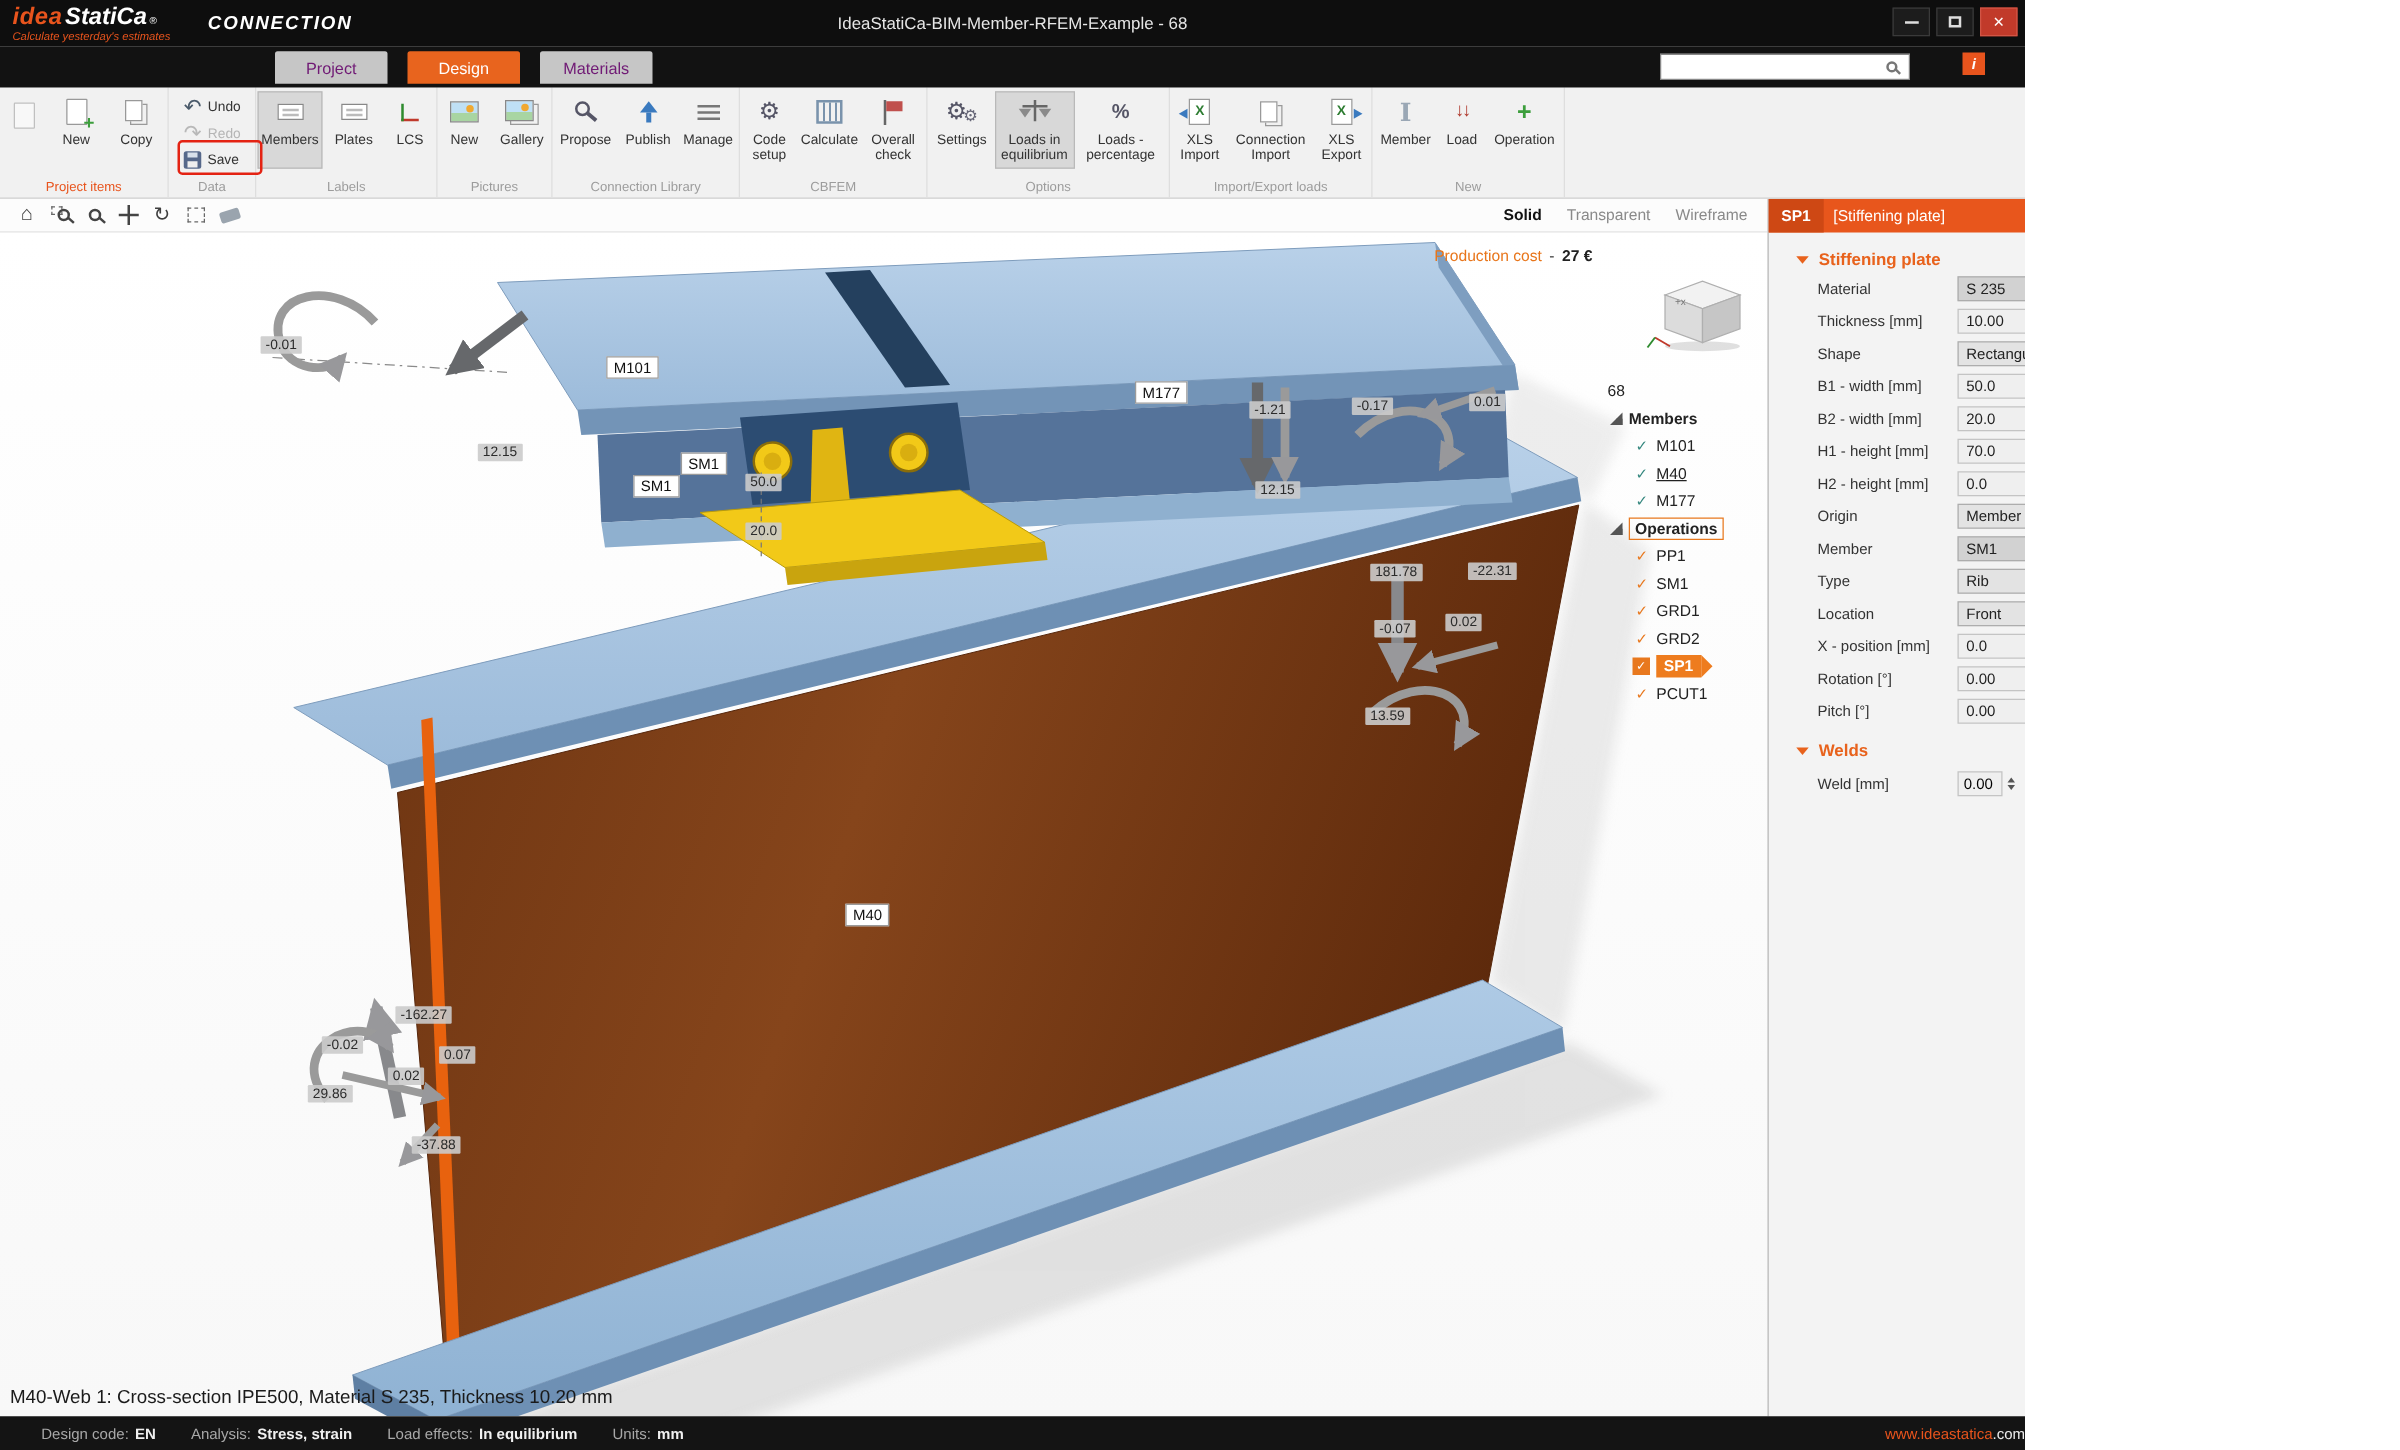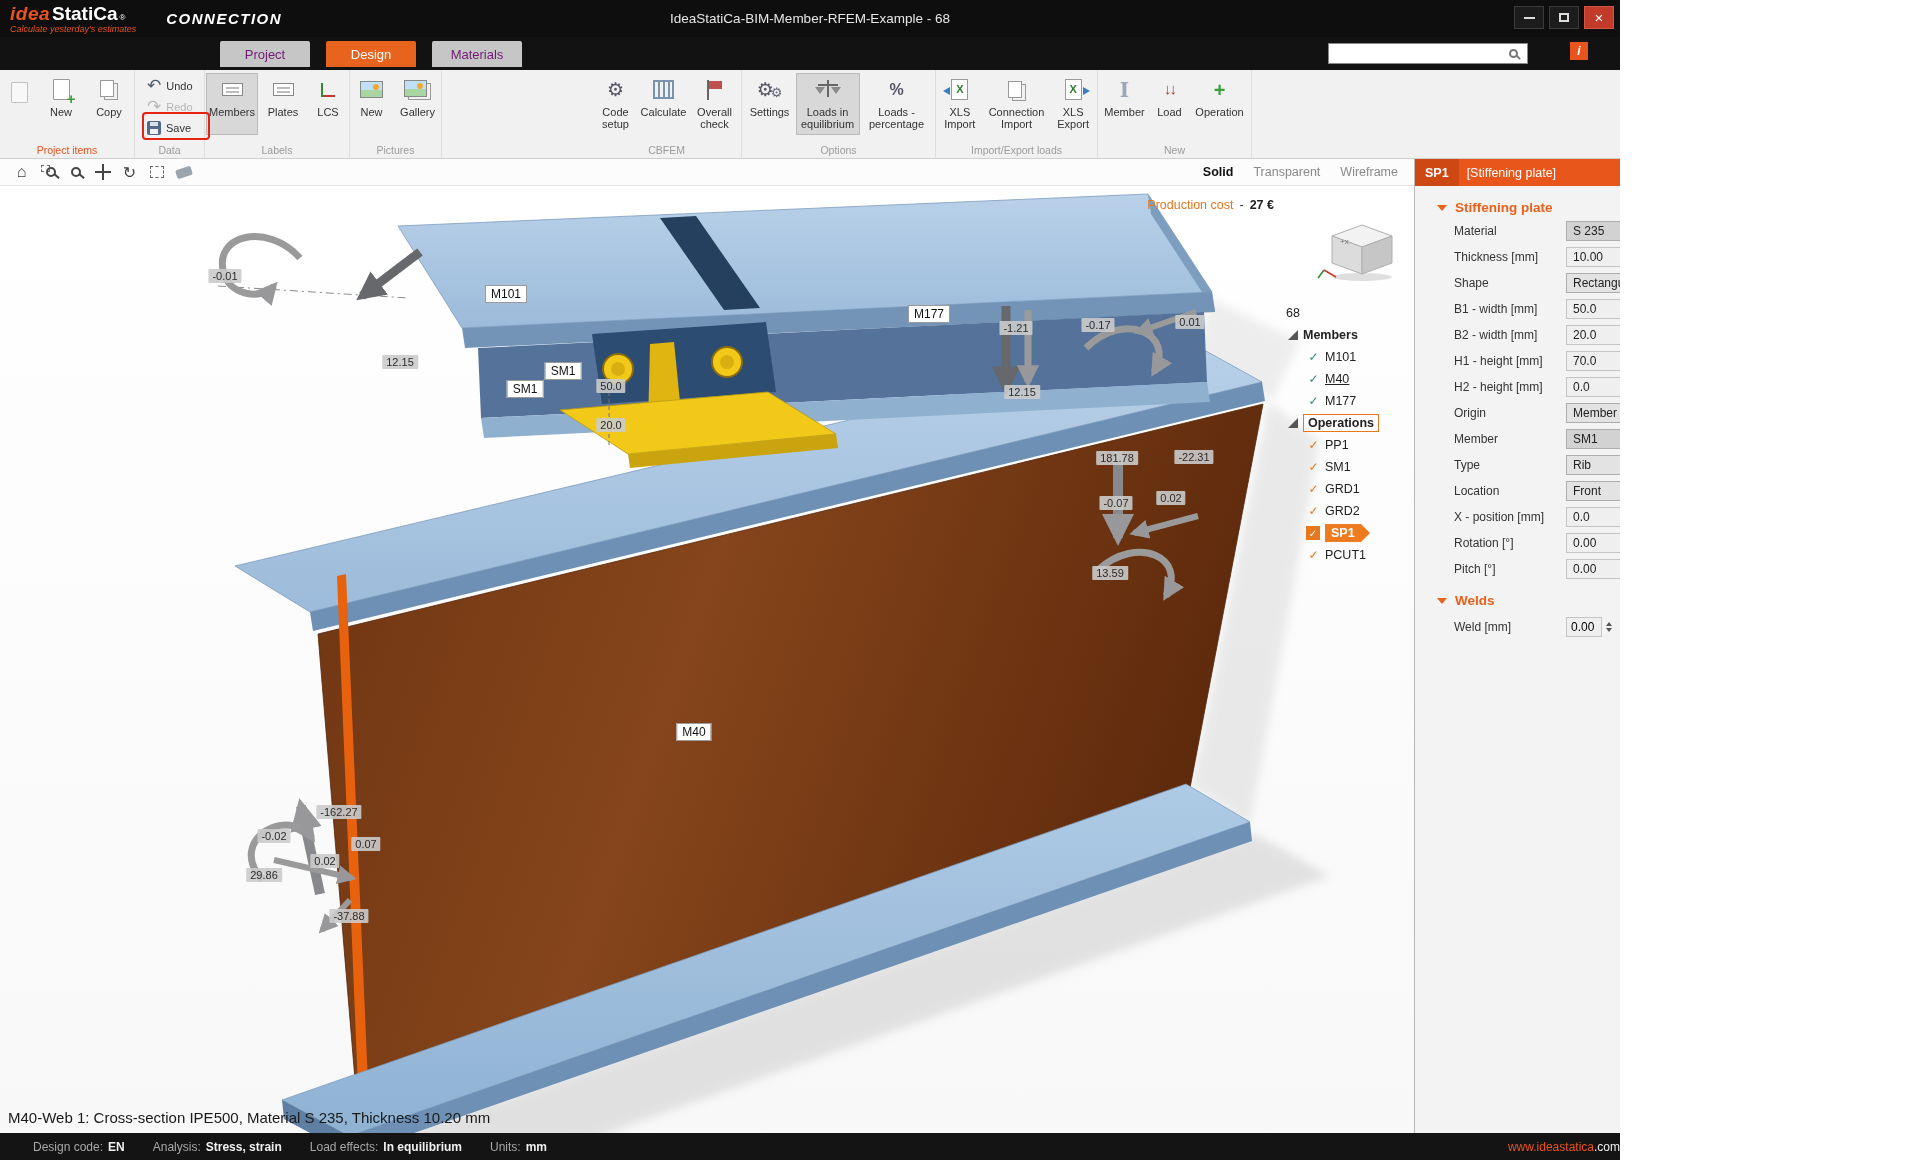--- a/index.html
+++ b/index.html
@@ -5,21 +5,21 @@
 *{margin:0;padding:0;box-sizing:border-box}
 html,body{width:1920px;height:1160px;overflow:hidden}
 body{font-family:"Liberation Sans",sans-serif;background:#fff}
 .app{position:relative;width:1620px;height:1160px;background:#fff;overflow:hidden}
 
 
 .titlebar{position:absolute;left:0;top:0;width:100%;height:37px;background:#0E0E0E;display:flex;align-items:center;color:#fff;z-index:20}
 .logo{display:flex;flex-direction:column;margin-left:10px;line-height:1}
 .logo-row{display:flex;align-items:baseline;gap:2px}
 .logo-idea{color:#E8541D;font-weight:bold;font-style:italic;font-size:19px;letter-spacing:.5px}
-.logo-statica{color:#fff;font-weight:bold;font-size:19px}
+.logo-statica{color:#fff;font-weight:bold;font-style:italic;font-size:19px}
 .logo-reg{color:#fff;font-size:8px;vertical-align:super}
 .logo-tag{color:#E8541D;font-style:italic;font-size:9px;margin-top:2px}
 .product{color:#fff;font-style:italic;font-weight:bold;font-size:15px;letter-spacing:1.5px;margin-left:30px}
 .win-title{position:absolute;left:50%;transform:translateX(-50%);font-size:13.5px;color:#E6E6E6}
 .win-btns{position:absolute;right:6px;top:6px;display:flex;gap:5px}
 .wbtn{width:30px;height:23px;display:flex;align-items:center;justify-content:center;background:#1C1C1C;border:1px solid #3A3A3A;color:#DDD;cursor:default}
 .wbtn.close{background:#C13A2A;border-color:#D25545;color:#fff;font-size:15px}
 .minbar{width:11px;height:2px;background:#DDD}
 .maxbox{width:10px;height:9px;border:2px solid #DDD}
 .ann{position:absolute;border:2px solid #E42313;border-radius:4px;pointer-events:none;z-index:99}
@@ -296,20 +296,43 @@
         <div class="rbtn" style="width:46px">
             <span class="icx">
               <span class="i-pic stacked"></span>
             </span>
             <span>Gallery</span>
           </div>
       </div>
       <div class="rglabel">Pictures</div>
     </div>
 
+    <div class="rgroup" style="left:442px;width:150px">
+      <div class="rbtns">
+        <div class="rbtn" style="width:50px">
+            <span class="icx">
+              <span class="i-maglg"></span>
+            </span>
+            <span>Propose</span>
+          </div>
+        <div class="rbtn">
+            <span class="icx">
+              <span class="i-pub"></span>
+            </span>
+            <span>Publish</span>
+          </div>
+        <div class="rbtn">
+            <span class="icx">
+              <span class="i-list"></span>
+            </span>
+            <span>Manage</span>
+          </div>
+      </div>
+      <div class="rglabel">Connection Library</div>
+    </div>
 
     <div class="rgroup" style="left:592px;width:150px">
       <div class="rbtns">
         <div class="rbtn">
             <span class="icx">
               <span class="gi" style="font-size:19px">⚙</span>
             </span>
             <span>Code setup</span>
           </div>
         <div class="rbtn">

